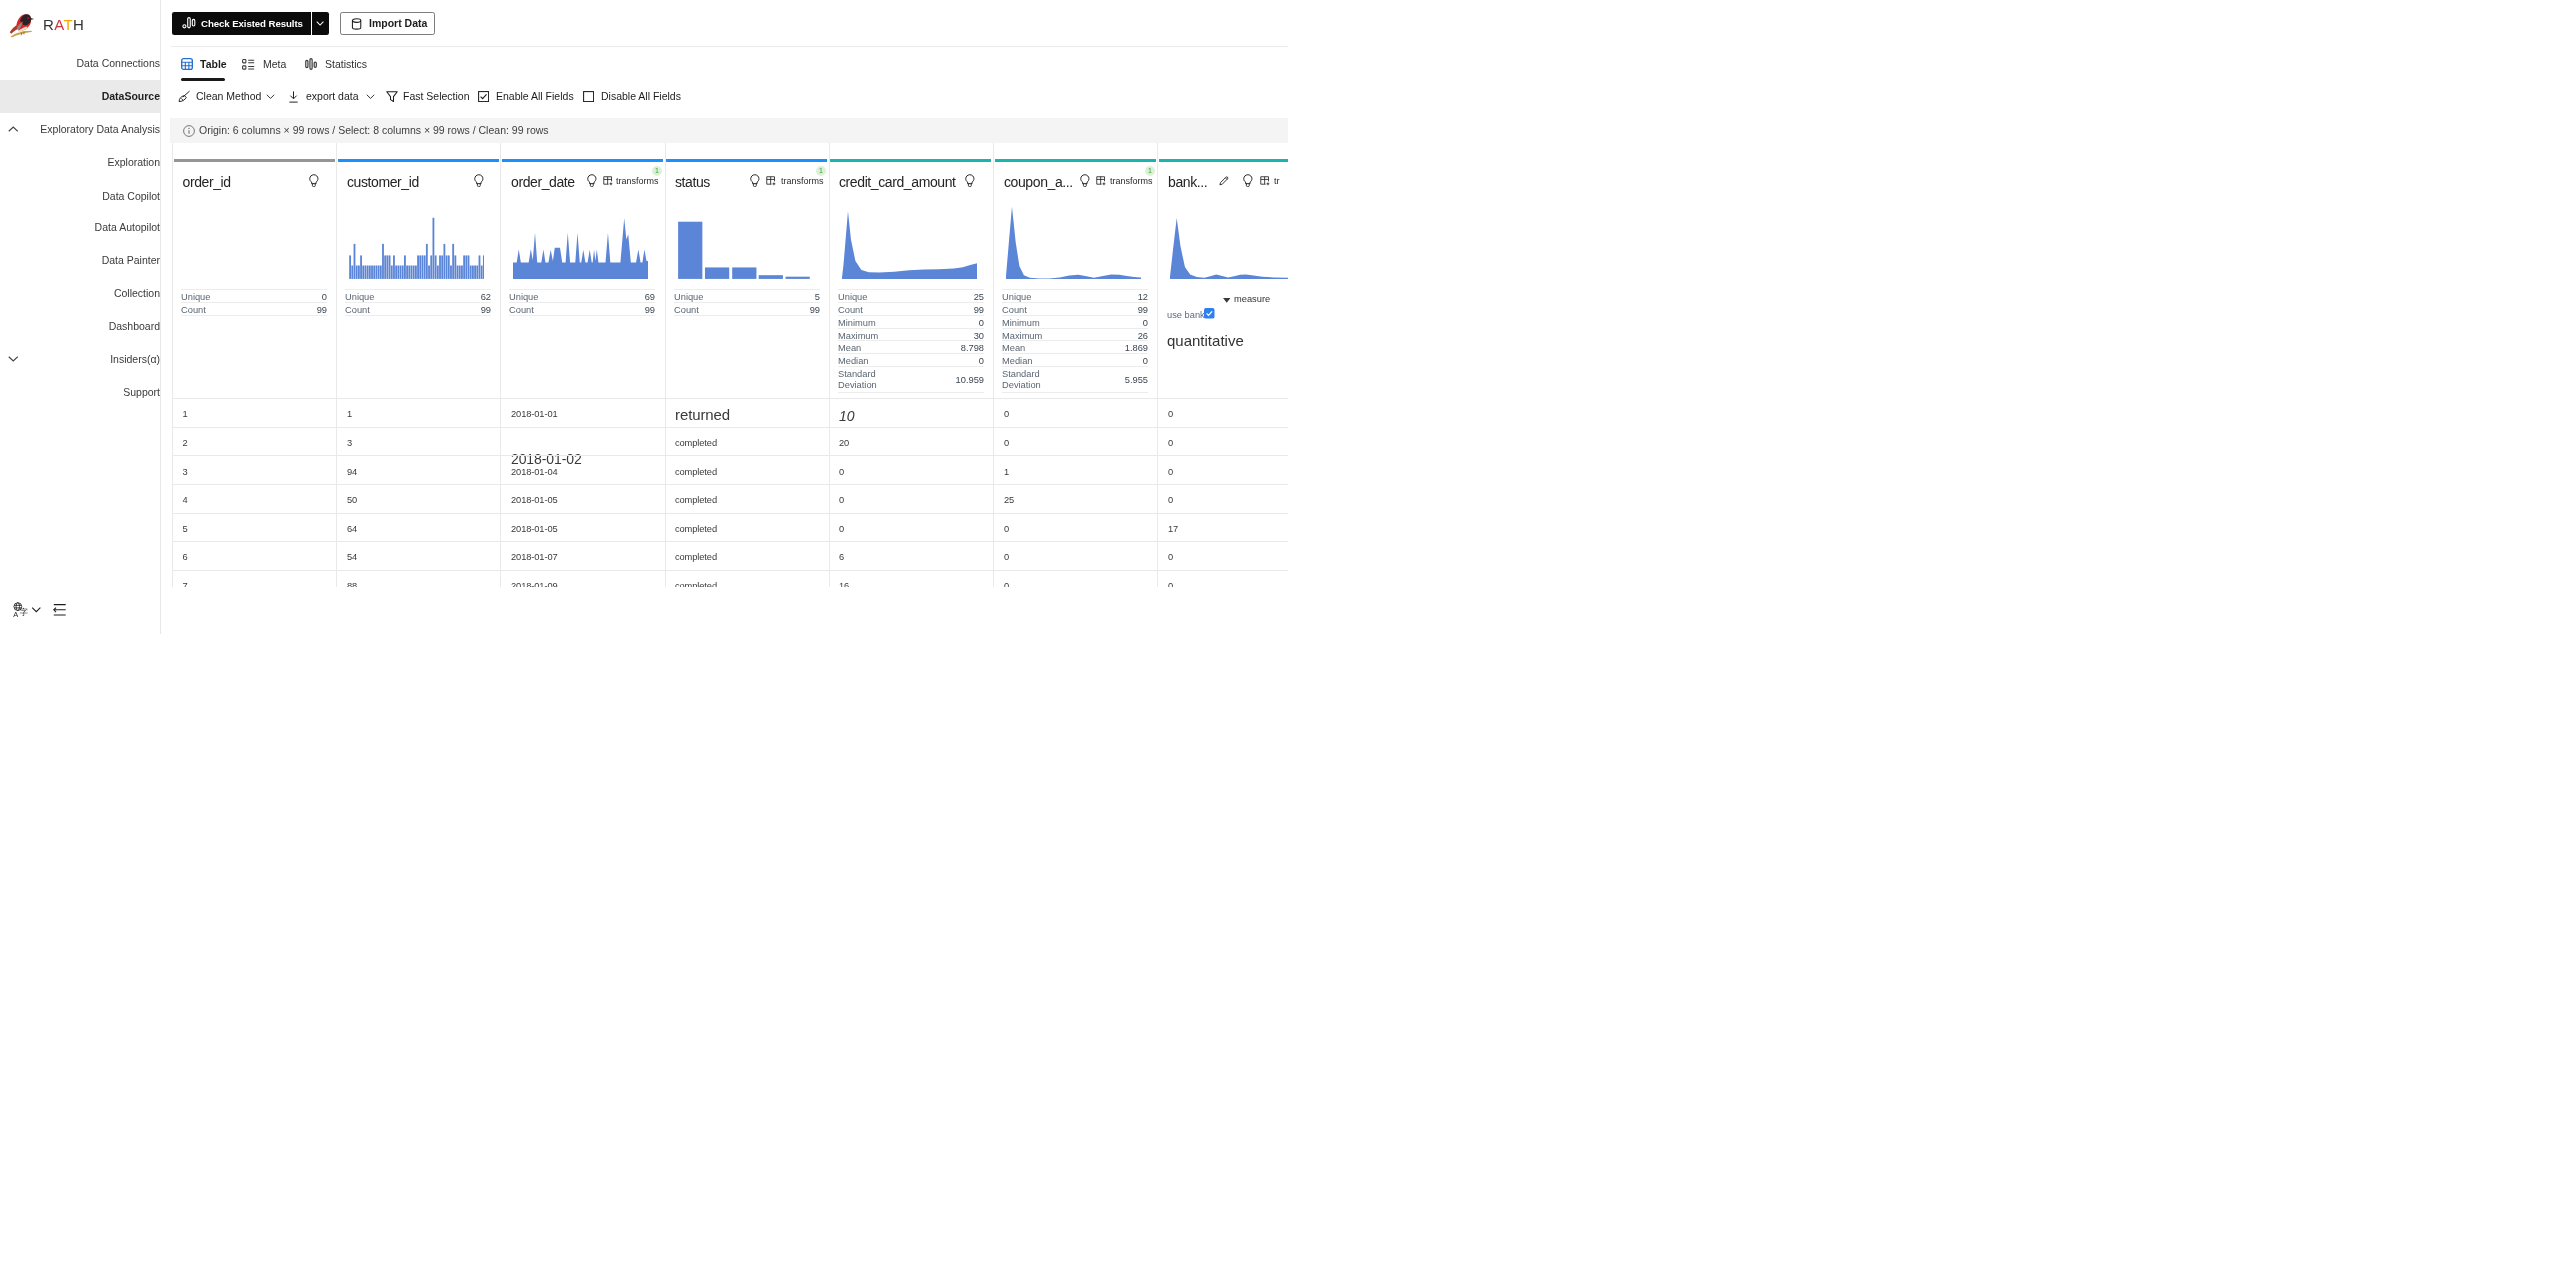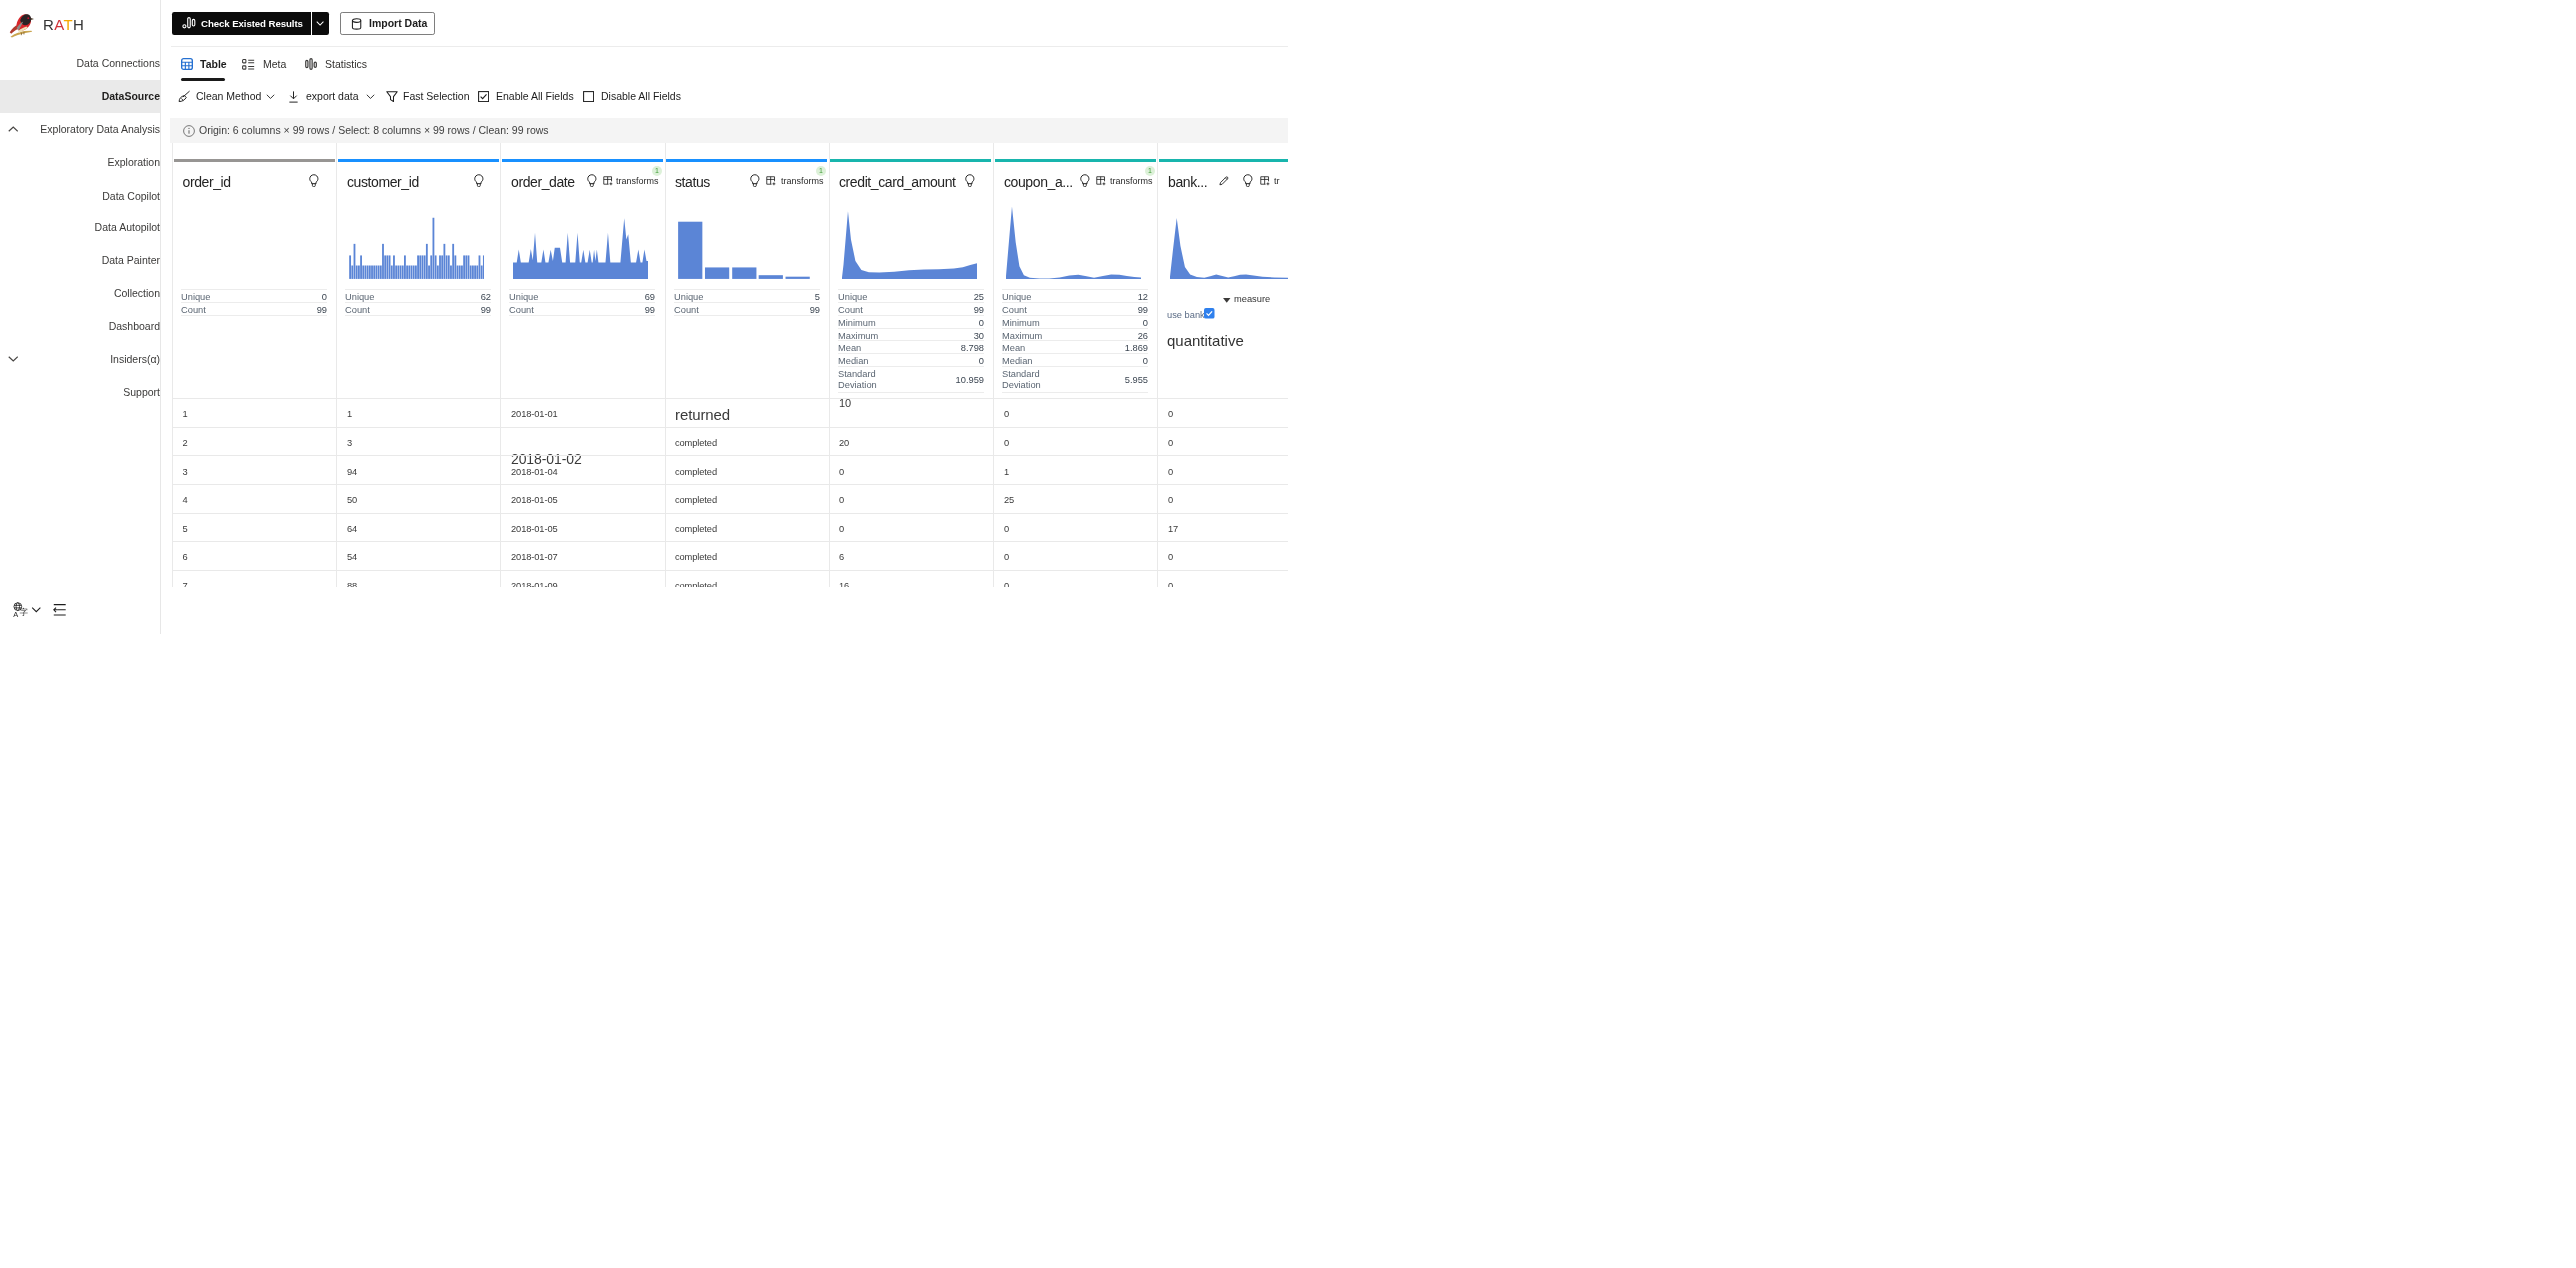--- a/index.html
+++ b/index.html
@@ -415,21 +415,21 @@
 <div class="abs" style="left:995px;top:167px;font-size:9.3px;color:#5a6b85;">use bank</div>
 <svg class="abs" style="left:1032px;top:165px" width="10.5" height="10.5" viewBox="0 0 14 14">
 <rect x="0" y="0" width="14" height="14" rx="2.5" fill="#2f80ed"></rect>
 <path d="M3.4 7.2 L6 9.8 L10.8 4.4" stroke="#fff" stroke-width="1.7" fill="none"></path>
     </svg>
 <div class="abs" style="left:0;top:255px;width:1116px;height:0.7px;background:#e9e9e9;"></div>
 <div class="abs" style="left:10.5px;top:257px;width:142px;height:29px;line-height:29px;font-size:9.3px;letter-spacing:-0.1px;color:#3a3a3a;">1</div>
 <div class="abs" style="left:175px;top:257px;width:142px;height:29px;line-height:29px;font-size:9.3px;letter-spacing:-0.1px;color:#3a3a3a;">1</div>
 <div class="abs" style="left:339px;top:257px;width:142px;height:29px;line-height:29px;font-size:9.3px;letter-spacing:-0.1px;color:#3a3a3a;">2018-01-01</div>
 <div class="abs" style="left:503px;top:257px;width:142px;height:29px;line-height:29px;font-size:15px;letter-spacing:-0.1px;color:#3a3a3a;">returned</div>
-<div class="abs" style="left:667px;top:246px;width:142px;height:29px;line-height:29px;font-size:11px;letter-spacing:-0.1px;color:#3a3a3a;">10</div>
+<div class="abs" style="left:667px;top:259px;width:142px;height:29px;line-height:29px;font-size:14px;letter-spacing:-0.1px;color:#3a3a3a;font-style:italic;">10</div>
 <div class="abs" style="left:832px;top:257px;width:142px;height:29px;line-height:29px;font-size:9.3px;letter-spacing:-0.1px;color:#3a3a3a;">0</div>
 <div class="abs" style="left:996px;top:257px;width:142px;height:29px;line-height:29px;font-size:9.3px;letter-spacing:-0.1px;color:#3a3a3a;">0</div>
 <div class="abs" style="left:0;top:284px;width:1116px;height:0.7px;background:#e9e9e9;"></div>
 <div class="abs" style="left:10.5px;top:286px;width:142px;height:29px;line-height:29px;font-size:9.3px;letter-spacing:-0.1px;color:#3a3a3a;">2</div>
 <div class="abs" style="left:175px;top:286px;width:142px;height:29px;line-height:29px;font-size:9.3px;letter-spacing:-0.1px;color:#3a3a3a;">3</div>
 <div class="abs" style="left:339px;top:302px;width:142px;height:29px;line-height:29px;font-size:14px;letter-spacing:-0.1px;color:#3a3a3a;">2018-01-02</div>
 <div class="abs" style="left:503px;top:286px;width:142px;height:29px;line-height:29px;font-size:9.3px;letter-spacing:-0.1px;color:#3a3a3a;">completed</div>
 <div class="abs" style="left:667px;top:286px;width:142px;height:29px;line-height:29px;font-size:9.3px;letter-spacing:-0.1px;color:#3a3a3a;">20</div>
 <div class="abs" style="left:832px;top:286px;width:142px;height:29px;line-height:29px;font-size:9.3px;letter-spacing:-0.1px;color:#3a3a3a;">0</div>
 <div class="abs" style="left:996px;top:286px;width:142px;height:29px;line-height:29px;font-size:9.3px;letter-spacing:-0.1px;color:#3a3a3a;">0</div>

